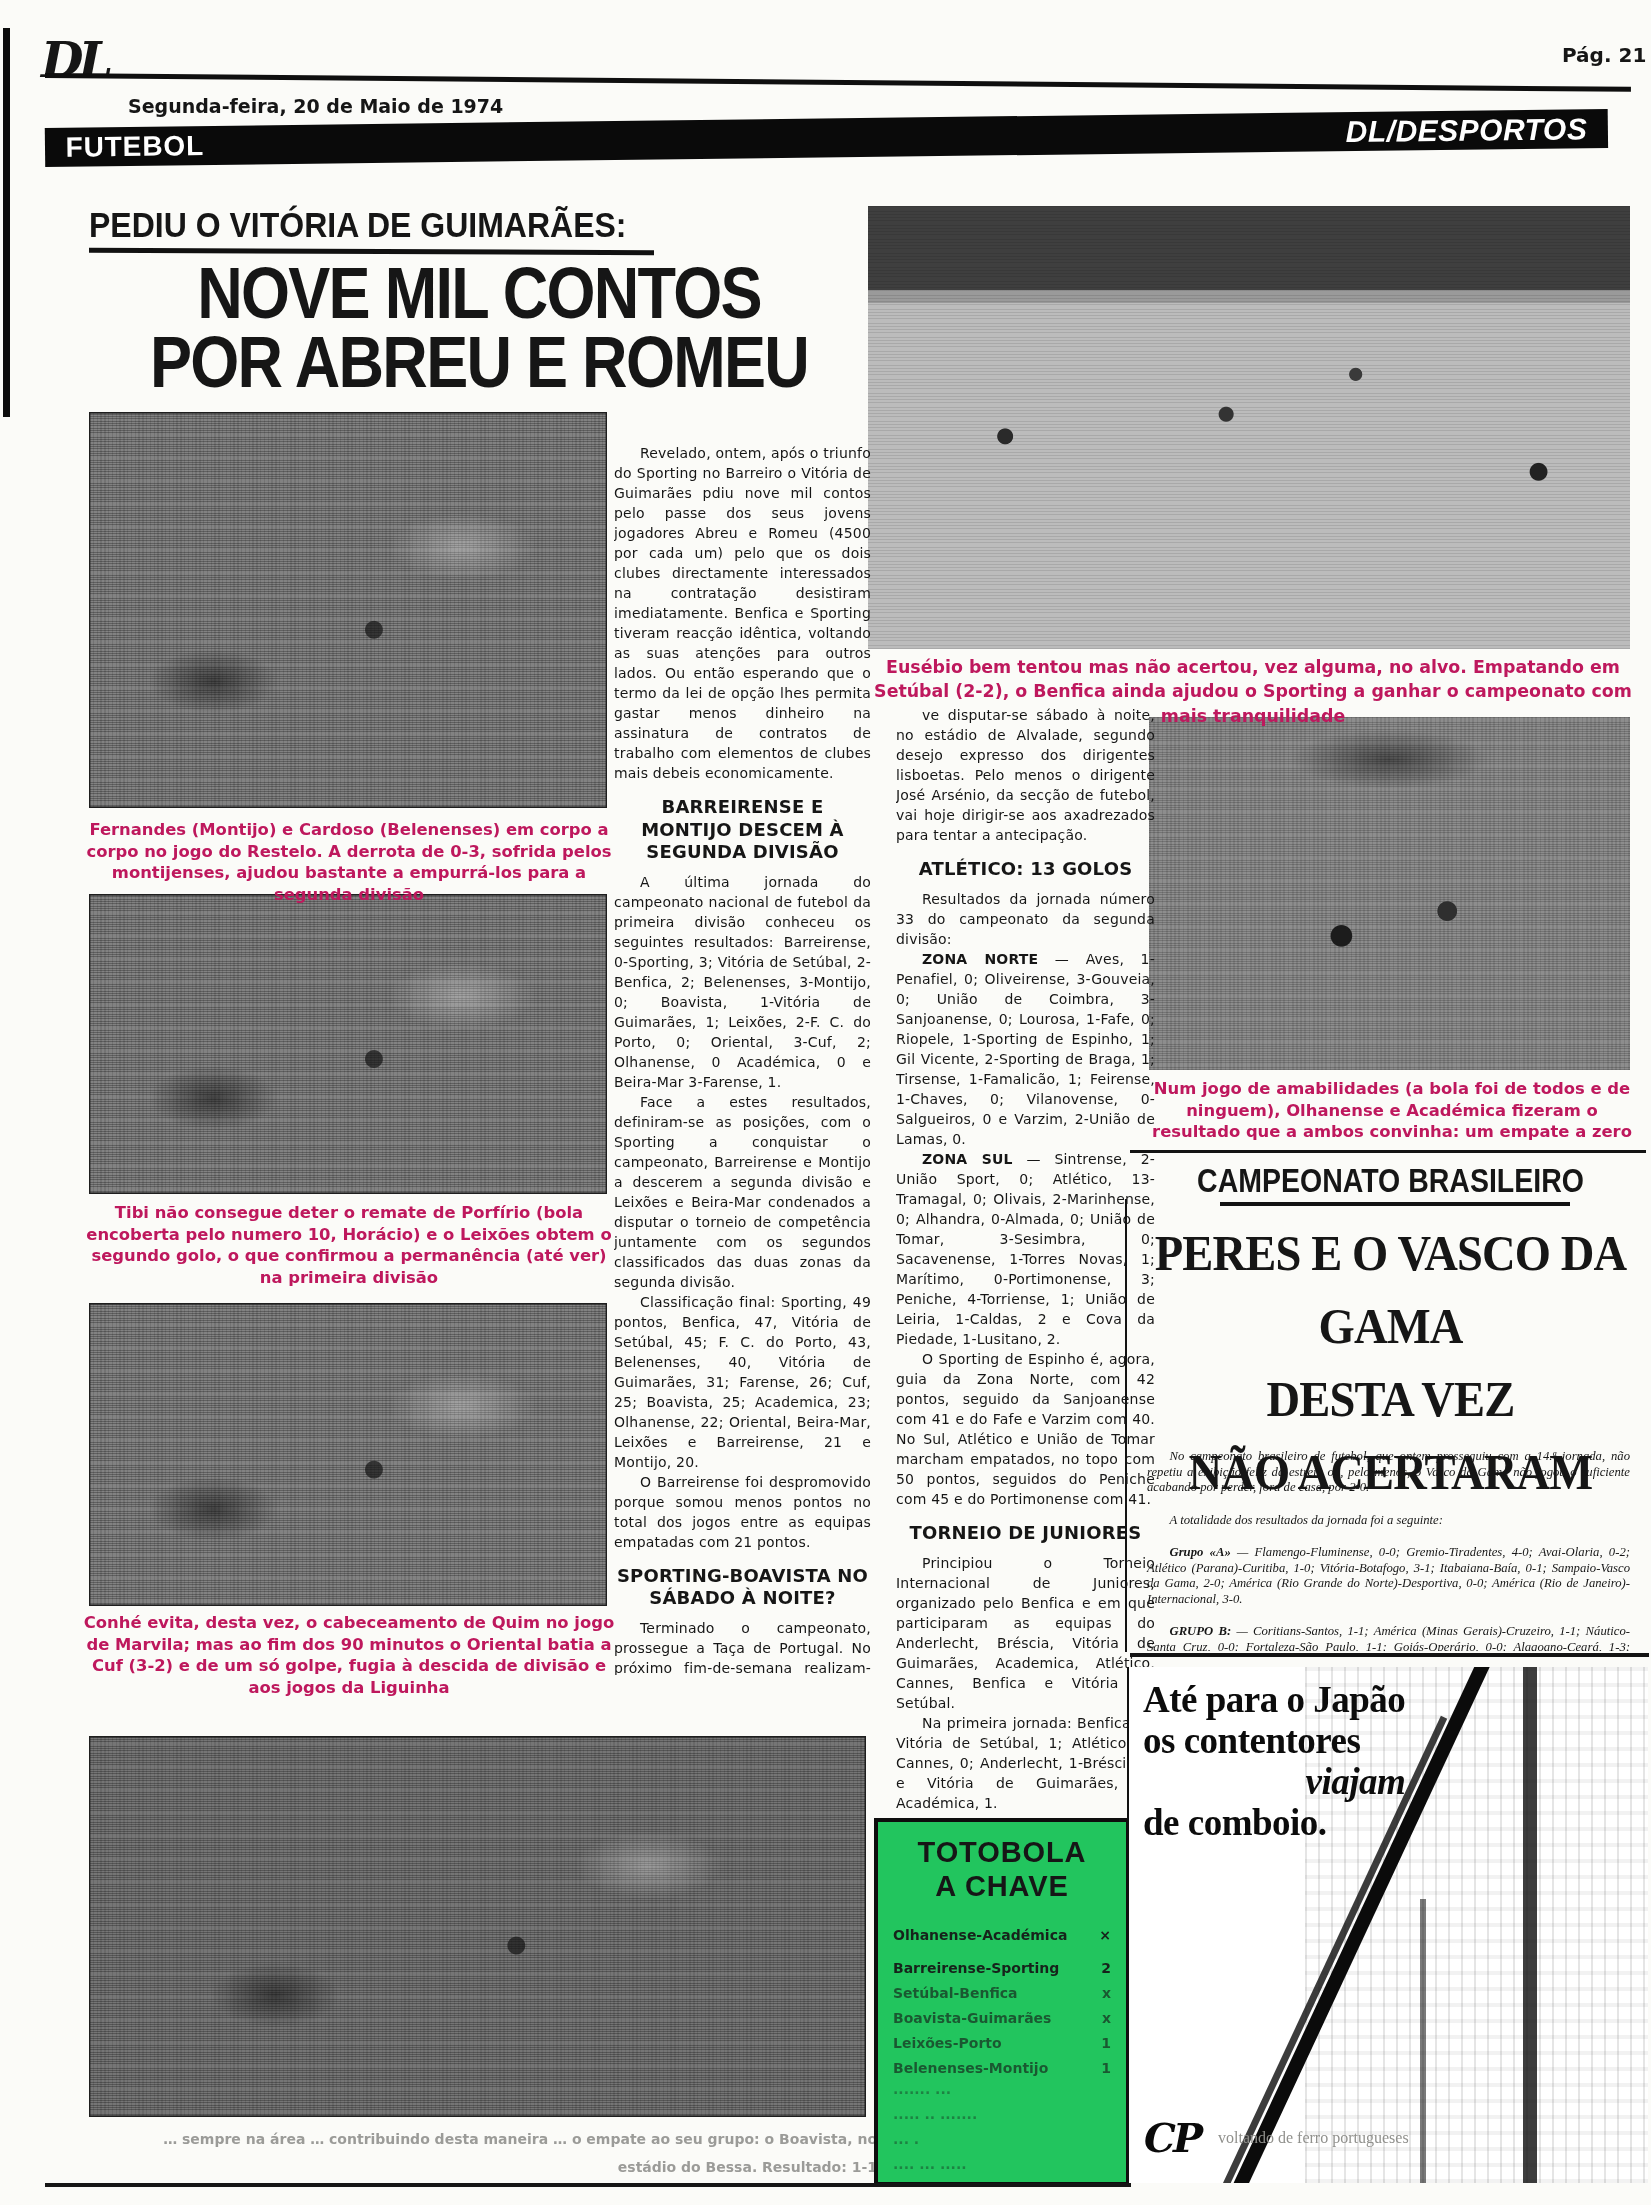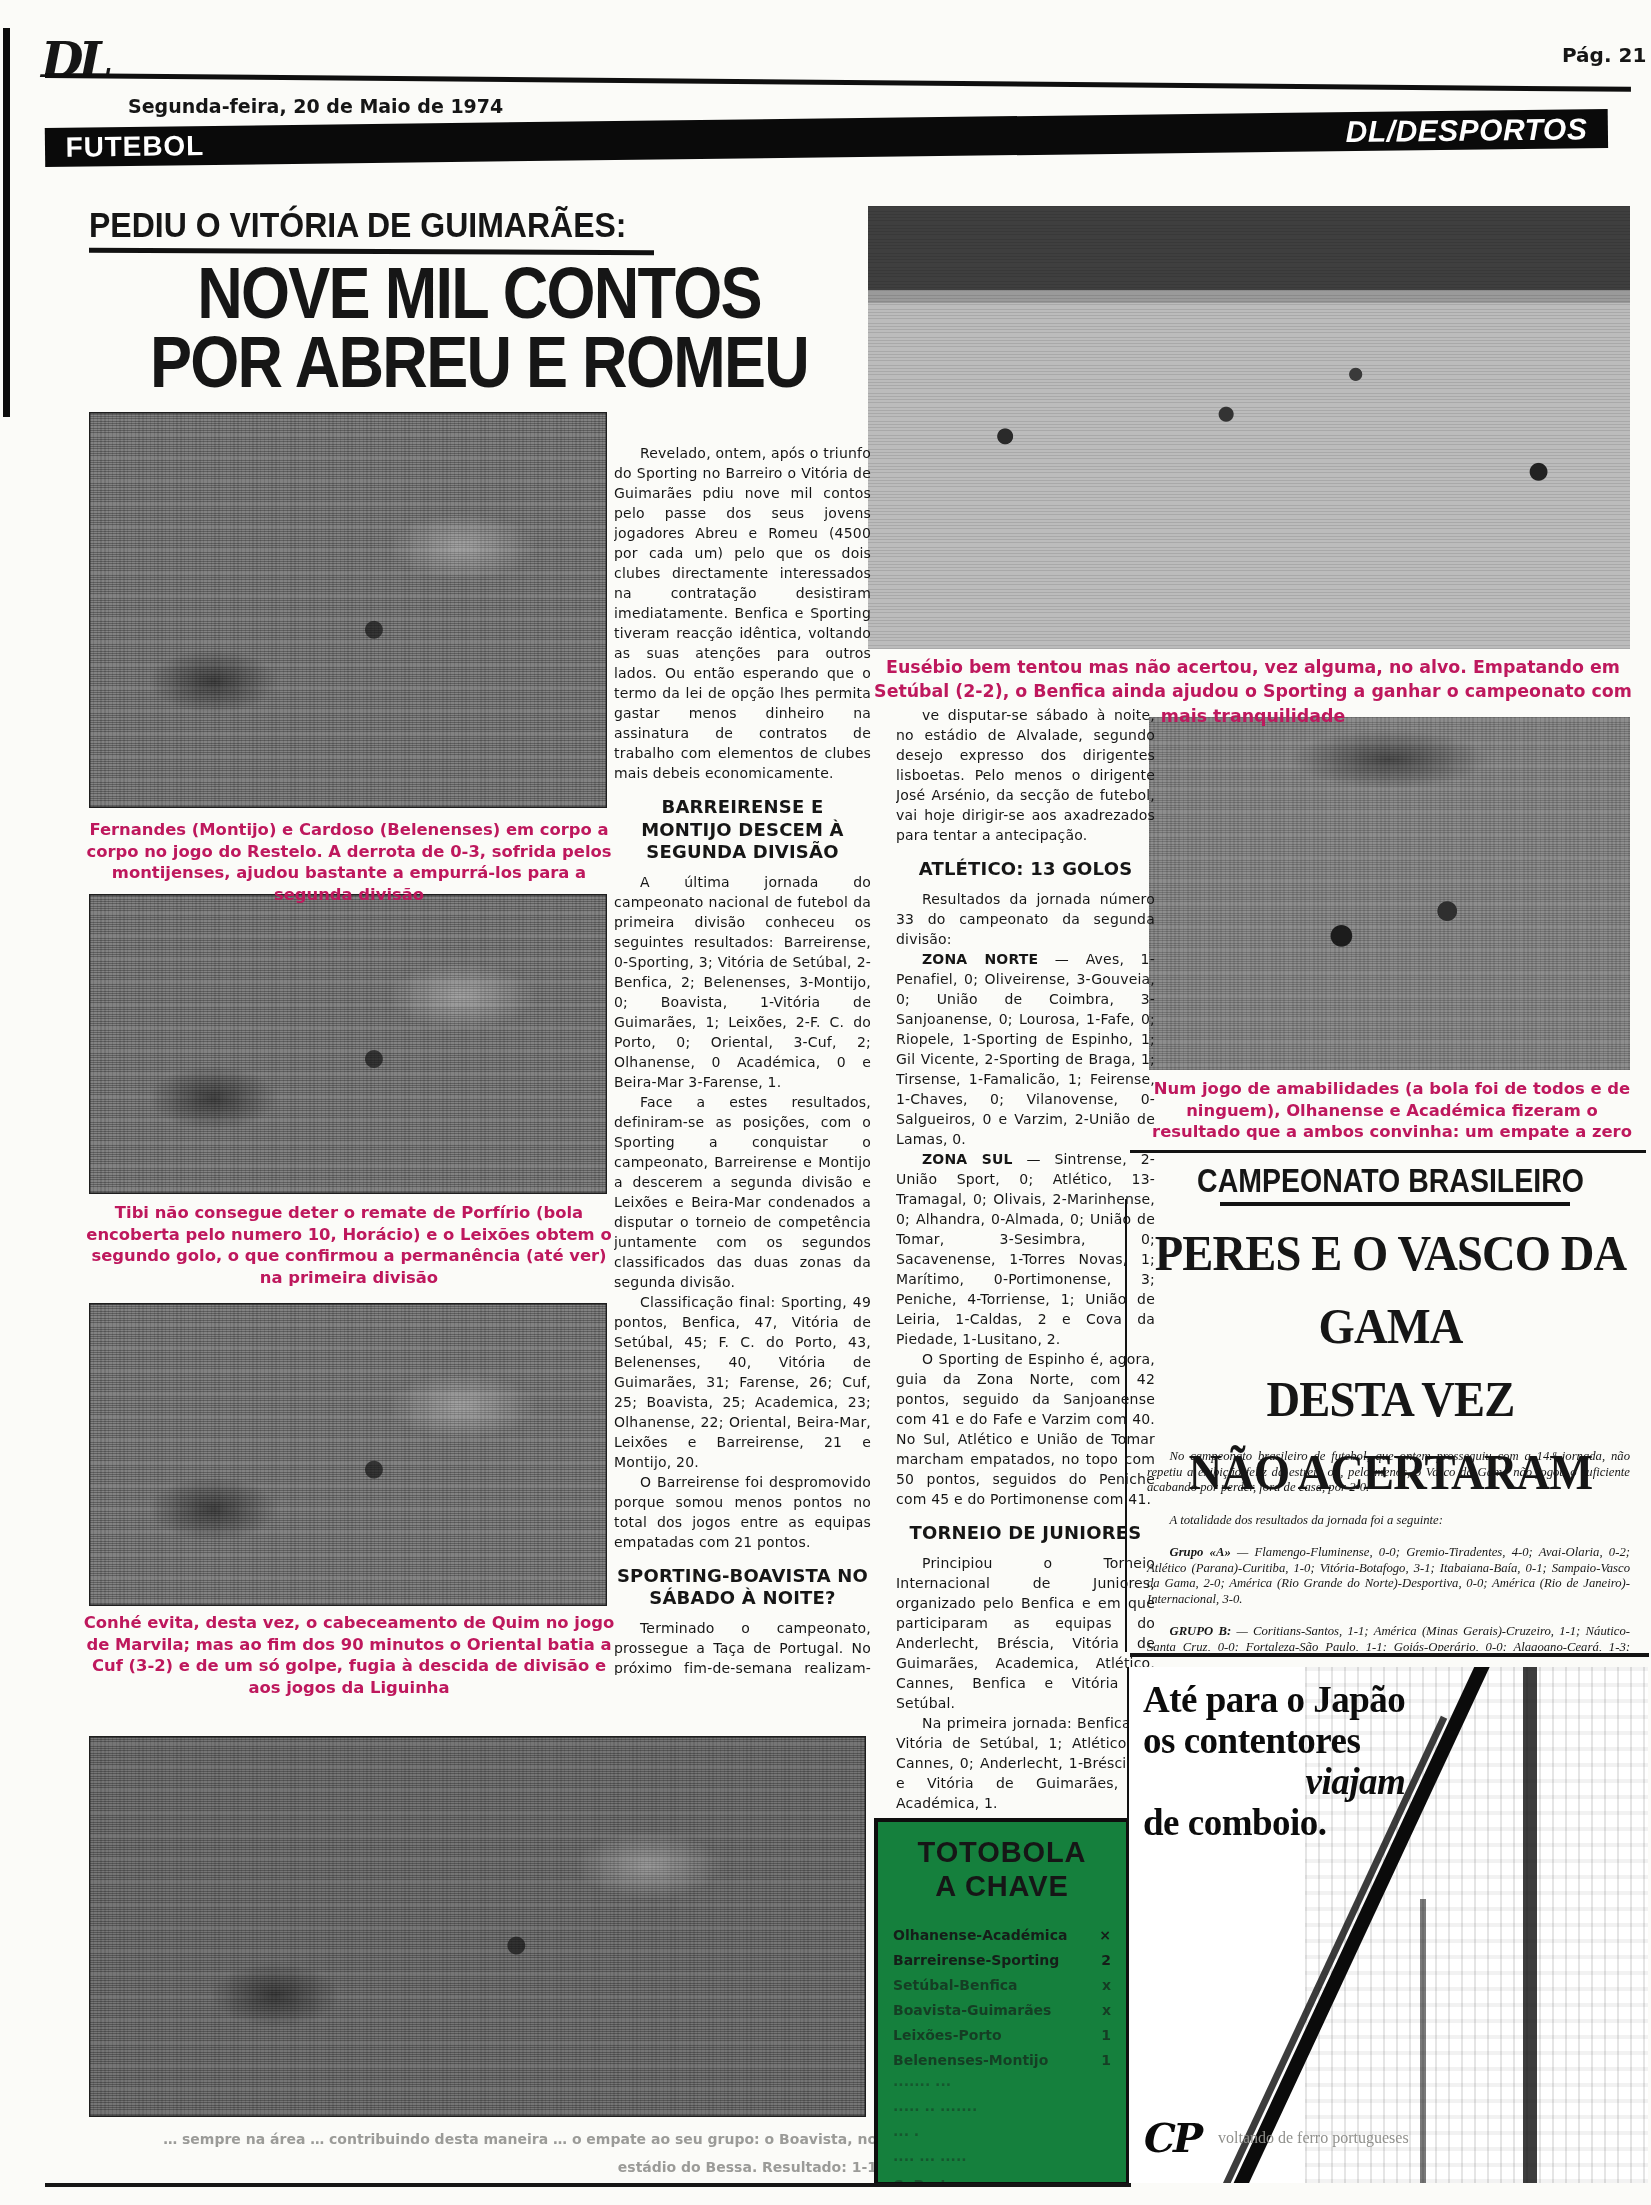--- a/index.html
+++ b/index.html
@@ -85,26 +85,26 @@
   .bras-kicker-rule{left:1220px;top:1202px;width:350px;height:4.2px;background:#131313;}
   .bras-headline{left:1135px;top:1216px;width:511px;text-align:center;
       font:700 48px/69px "Liberation Serif",serif;letter-spacing:-0.9px;
       transform:scale(.97,1.06);transform-origin:center top;}
   .bras-body{left:1130px;top:1432px;width:517px;height:219px;
       font:400 12.7px/15.5px "Liberation Serif",serif;text-align:justify;overflow:hidden;}
   .bras-body p{margin:17px;text-indent:22.5px;font-style:italic;}
   .bras-rule-bottom{left:1130px;top:1653px;width:519px;height:4.2px;background:#131313;}
 
   
-  .toto{left:874px;top:1818px;width:256px;height:368px;border:4.2px solid #0e0e0e;background:#15803d;
+  .toto{left:874px;top:1818px;width:256px;height:368px;border:4.2px solid #0e0e0e;background:#22c55e;
         box-sizing:border-box;padding:13px 15px;overflow:hidden;}
   .toto-title{text-align:center;font:800 29px/34px "Liberation Sans",sans-serif;letter-spacing:0.9px;}
   .toto-rows{margin-top:20px;font:700 14px/25px "DejaVu Sans",sans-serif;}
   .toto-row{display:flex;justify-content:space-between;}
-  .f1{opacity:.92;}
+  .f1{opacity:.92;margin-top:8px;}
   .f2{opacity:.62;filter:blur(0.2px);}
   .f3{opacity:.38;filter:blur(0.5px);}
 
   
   .ad{left:1127px;top:1667px;width:521px;height:516px;background:#ffffff;overflow:hidden;border-left:2.8px solid #111;box-sizing:border-box;}
   .ad-streaks{position:absolute;right:0;top:0;width:66%;height:100%;
       background:
        repeating-linear-gradient(90deg, rgba(0,0,0,.10) 0 1.9px, transparent 1.9px 13px),
        repeating-linear-gradient(0deg, rgba(0,0,0,.05) 0 3.8px, transparent 3.8px 16px);}
   .ad-pole{position:absolute;left:76%;top:0;width:14px;height:100%;background:rgba(12,12,12,.8);filter:blur(0.5px);}

